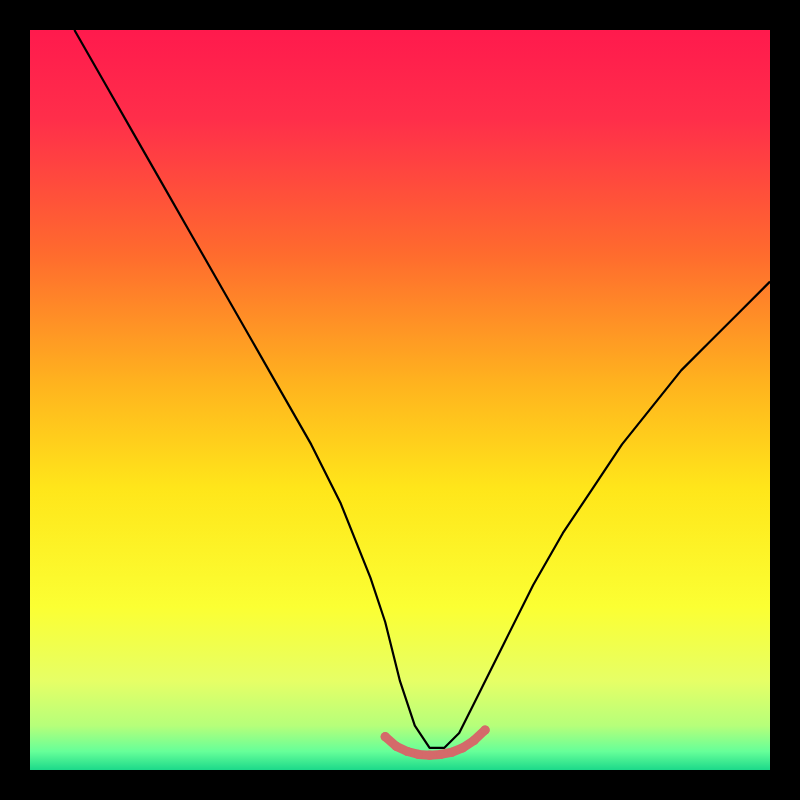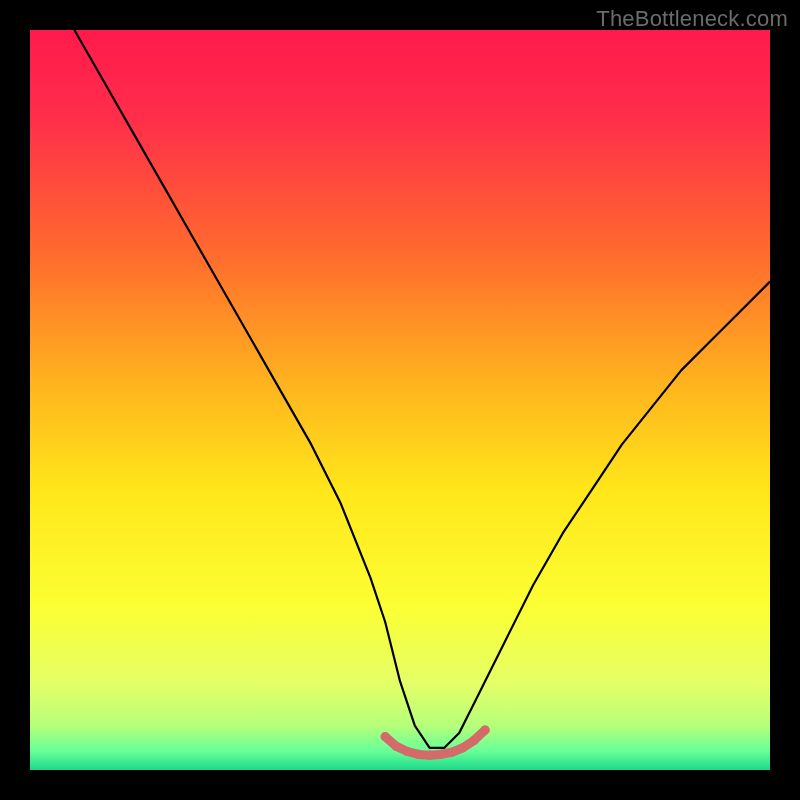--- a/index.html
+++ b/index.html
@@ -36,21 +36,20 @@
     user-select: none;
   }
   svg {
     display: block;
   }
 </style>
 </head>
 <body>
 
 <div class="frame">
-  <div class="watermark">TheBottleneck.com</div>
 
   <div class="plot-area">
     <svg id="chart-svg" width="740" height="740" viewBox="0 0 740 740">
       <defs>
         <linearGradient id="bg-grad" x1="0" y1="0" x2="0" y2="1">
             <stop offset="0.00%" stop-color="#ff1a4d"></stop>
             <stop offset="12.00%" stop-color="#ff2e4a"></stop>
             <stop offset="30.00%" stop-color="#ff6a2e"></stop>
             <stop offset="48.00%" stop-color="#ffb41e"></stop>
             <stop offset="62.00%" stop-color="#ffe61a"></stop>

